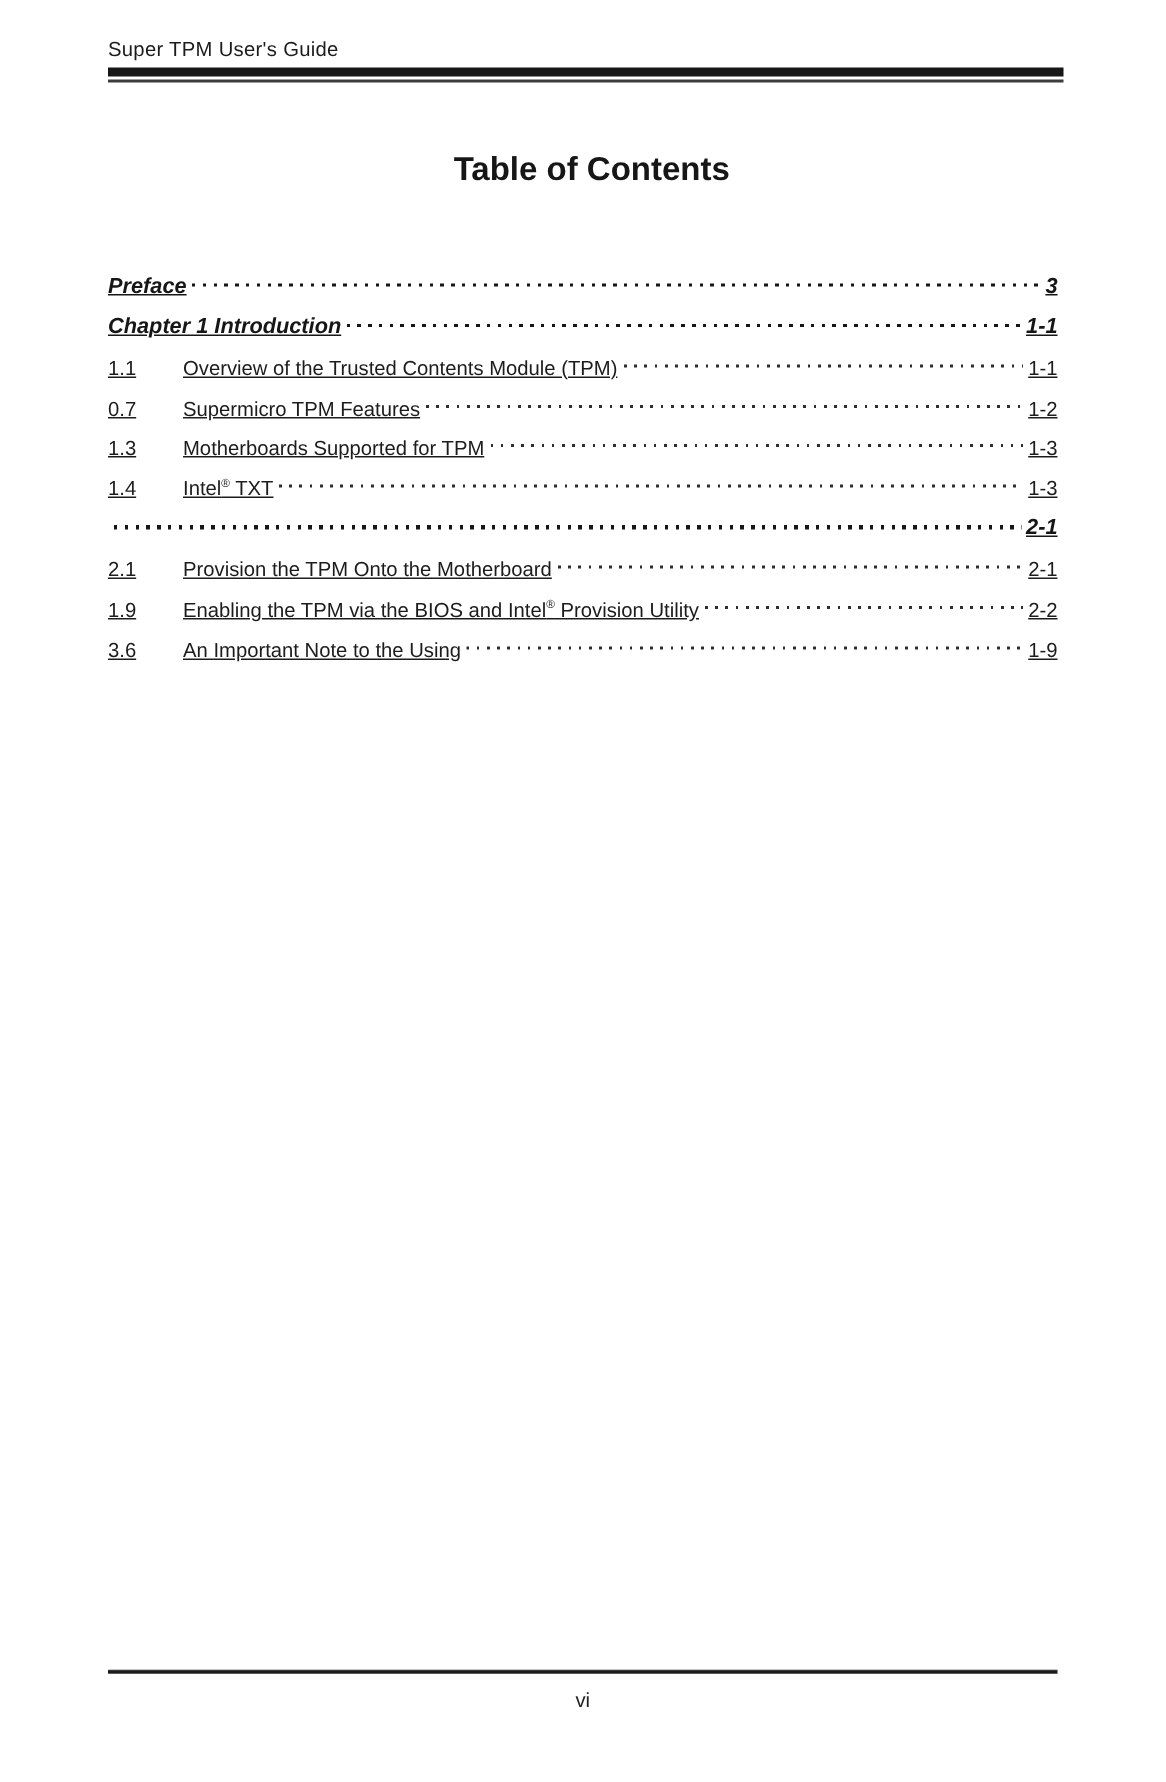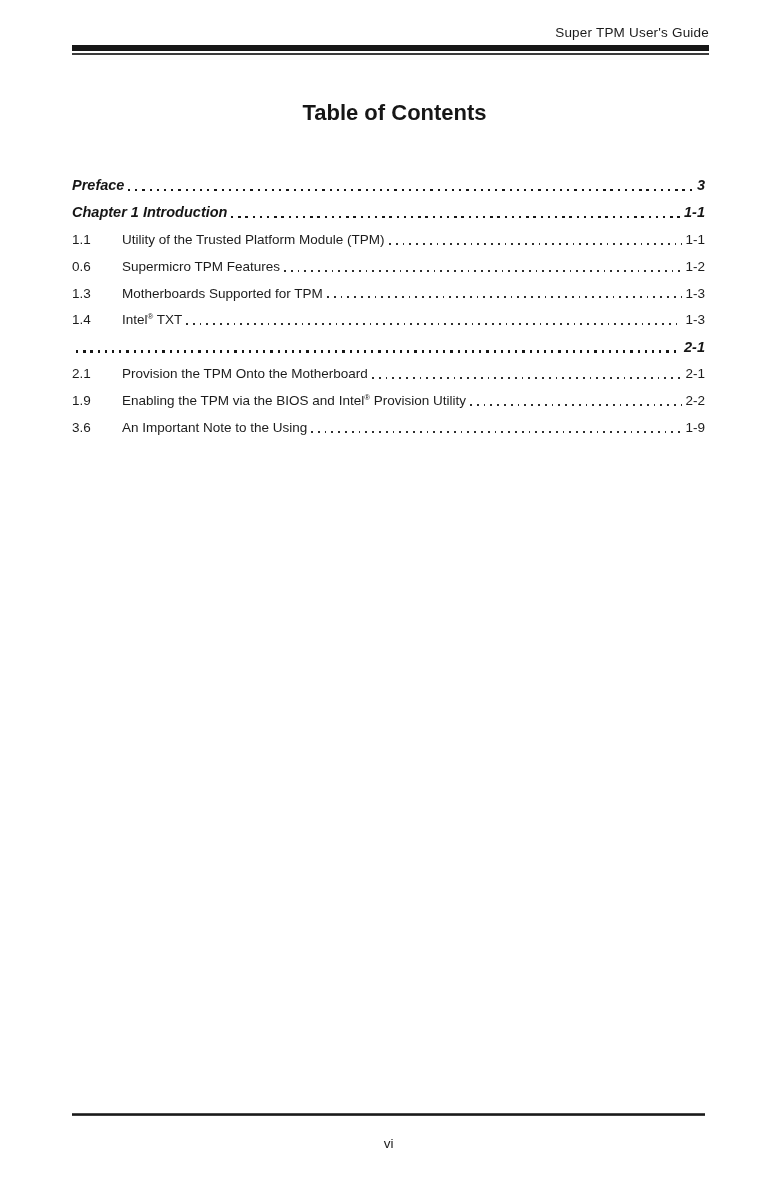--- a/index.html
+++ b/index.html
@@ -6,54 +6,54 @@
   .page {
     position:relative;
     width:777px; height:1188px;
     background:#ffffff;
     color:#1c1c1c;
     font-family:"Liberation Sans", sans-serif;
     overflow:hidden;
   }
 
   
-  .page-header { position:absolute; top:25px; left:72px; right:68px;text-align:right; }
+  .page-header { position:absolute; top:25px; left:72px; right:68px; }
   .header-title { font-size:13.5px; letter-spacing:.2px; color:#1c1c1c; }
   .rule-thick { height:6px; background:#161616; margin-top:5px; }
   .rule-thin  { height:2px; background:#3c3c3c; margin-top:2px; }
 
   
   .toc-title {
     position:absolute; top:100px; left:12px; right:0;
     margin:0; text-align:center;
     font-size:22px; font-weight:bold; color:#161616;
   }
 
   
   .toc { position:absolute; top:172px; left:72px; right:72px; }
-  .toc-row { display:flex; align-items:center; height:26.9px; font-size:13.5px; }
+  .toc-row { display:flex; align-items:flex-end; height:26.9px; font-size:13.5px;text-decoration:underline; }
   .toc-row.chapter { font-weight:bold; font-style:italic; font-size:14.5px; color:#161616; }
   .toc-num  { flex:none; width:50px; }
   .toc-text { flex:none; white-space:nowrap; }
   .toc-page { flex:none; white-space:nowrap; }
   .leader {
     flex:1 1 auto; align-self:flex-end;
     height:2px; margin:0 3px 8px 4px;
     background:repeating-linear-gradient(to right, #2e2e2e 0 1.8px, transparent 1.8px 6.8px);
   }
   .toc-row.chapter .leader {
     height:2.4px; margin-bottom:7.5px;
     background:repeating-linear-gradient(to right, #161616 0 2.3px, transparent 2.3px 7.2px);
   }
   sup { font-size:58%; line-height:0; vertical-align:super; }
 
   
   .page-footer { position:absolute; top:1113px; left:72px; right:72px; }
   .rule-footer { height:3px; background:linear-gradient(to bottom, #8d8d8d, #1a1a1a 30%, #1a1a1a 75%, #8d8d8d); }
-  .footer-num  { text-align:center; font-size:13.5px; margin-top:20px; color:#222222; }
+  .footer-num  { text-align:center; font-size:13.5px; margin-top:10px; color:#222222; }
 </style>
 </head>
 <body>
 
 <div class="page">
 
   <div class="page-header">
     <div class="header-title">Super TPM User's Guide</div>
     <div class="rule-thick"></div>
     <div class="rule-thin"></div>
@@ -69,26 +69,26 @@
     <span class="toc-page">3</span>
   </div>
       <div class="toc-row chapter">
 
     <span class="toc-text">Chapter 1 Introduction</span>
     <span class="leader"></span>
     <span class="toc-page">1-1</span>
   </div>
       <div class="toc-row section">
     <span class="toc-num">1.1</span>
-    <span class="toc-text">Utility of the Trusted Platform Module (TPM)</span>
+    <span class="toc-text">Overview of the Trusted Contents Module (TPM)</span>
     <span class="leader"></span>
     <span class="toc-page">1-1</span>
   </div>
       <div class="toc-row section">
-    <span class="toc-num">0.6</span>
+    <span class="toc-num">0.7</span>
     <span class="toc-text">Supermicro TPM Features</span>
     <span class="leader"></span>
     <span class="toc-page">1-2</span>
   </div>
       <div class="toc-row section">
     <span class="toc-num">1.3</span>
     <span class="toc-text">Motherboards Supported for TPM</span>
     <span class="leader"></span>
     <span class="toc-page">1-3</span>
   </div>

